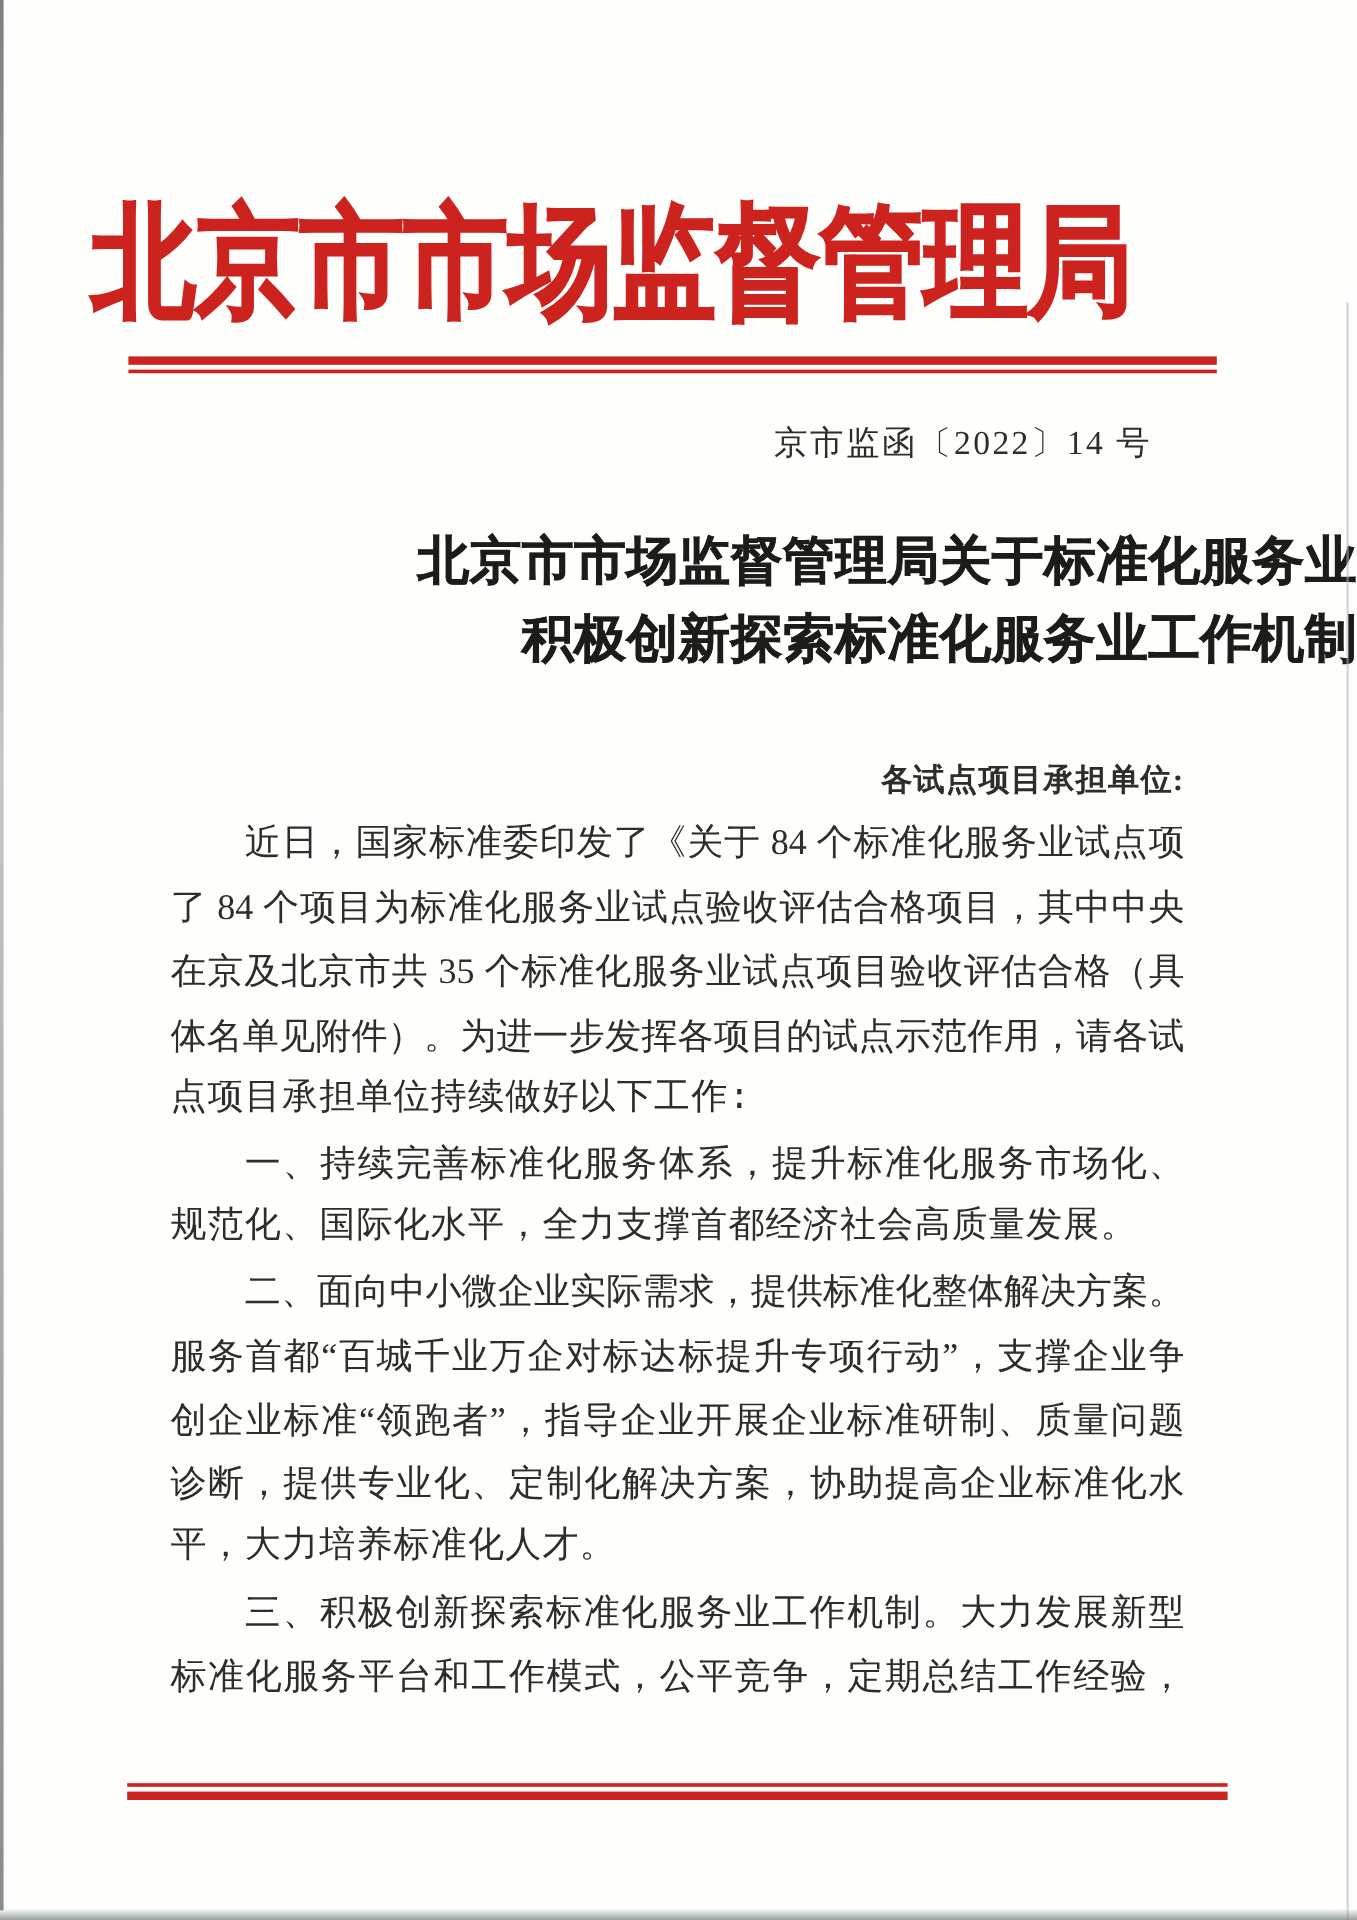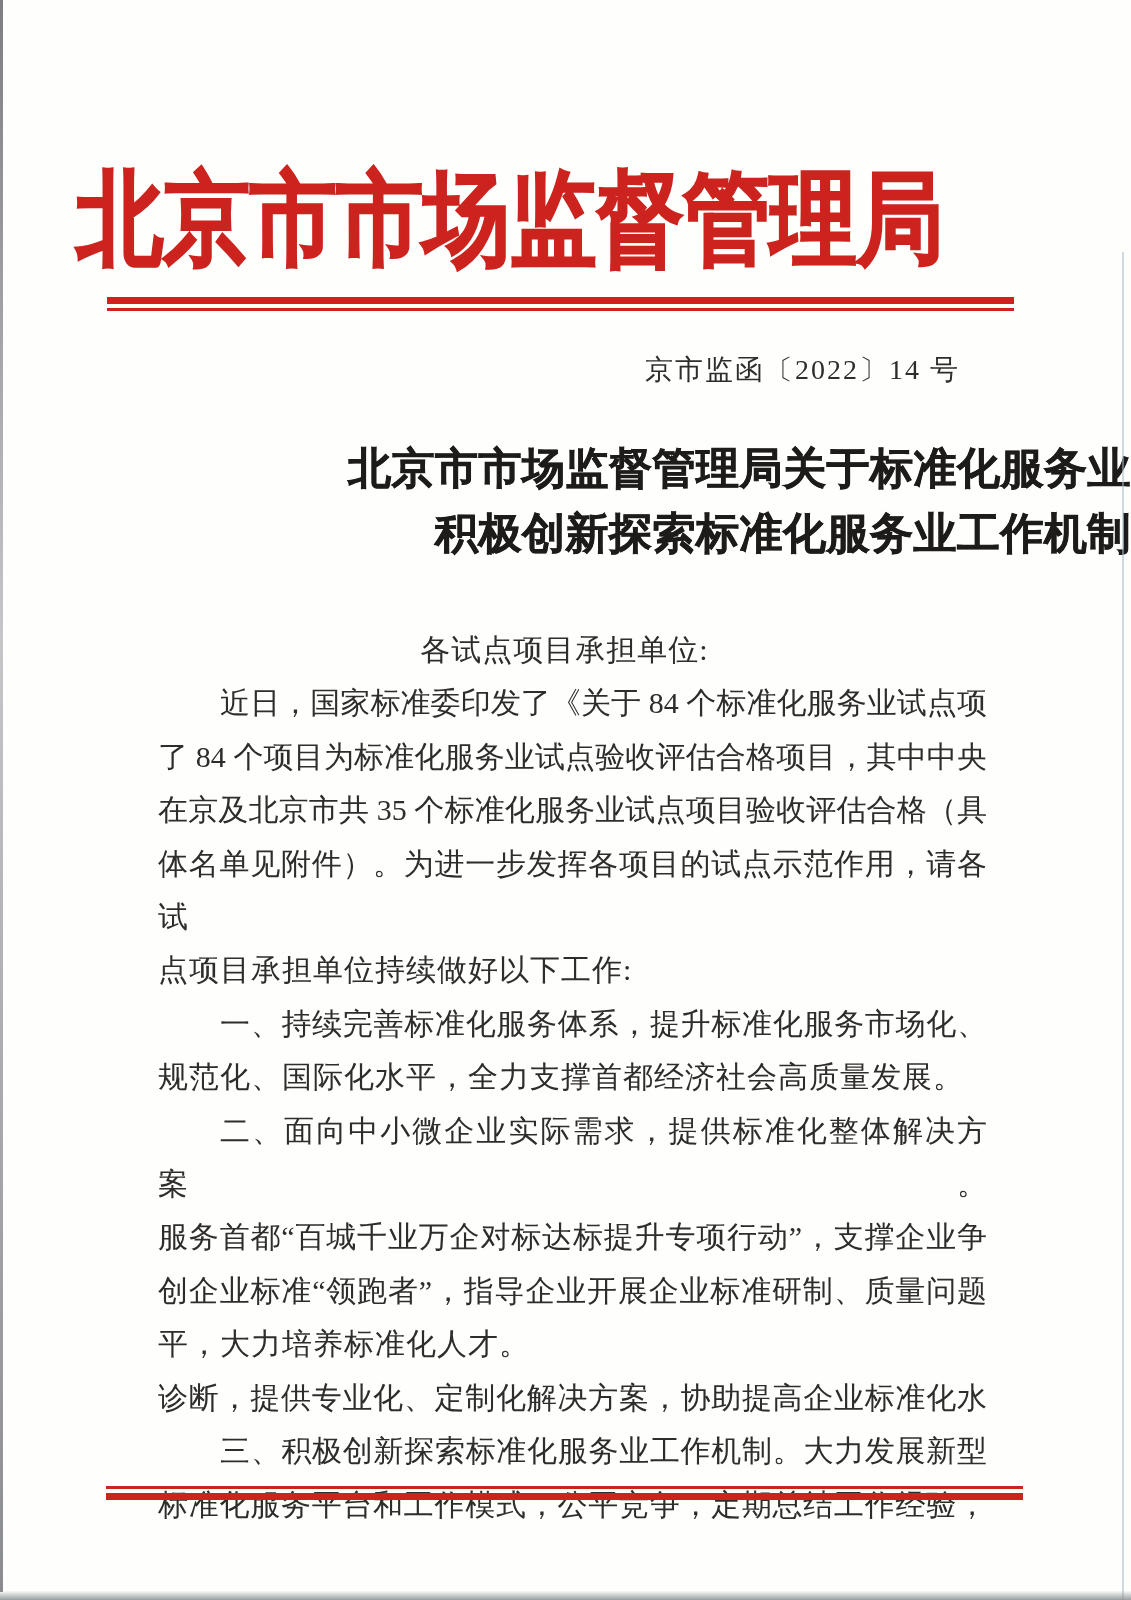--- a/index.html
+++ b/index.html
@@ -60,35 +60,36 @@
     letter-spacing: 0.5px;
   }
   
   .doc-body {
     position: absolute;
     top: 623px; left: 142px;
     width: 845px;
     color: var(--ink);
   }
   .salutation {
-    font-size: 30px;
+    font-size: 26px;
     line-height: 53.4px;
-    text-align: center;
+    text-align: right;
     letter-spacing: 1px;
+    font-weight: bold;
   }
   .bodyline {
     font-size: 30px;
     line-height: 53.4px;
     text-align: justify;
     text-align-last: justify;
     text-justify: inter-character;
     white-space: nowrap; 
   }
-  .bodyline { white-space: normal; margin-left: 16px; }
-  .bodyline.last { text-align-last: left; letter-spacing: 1px; }
+  .bodyline { white-space: normal; }
+  .bodyline.last { text-align-last: left; letter-spacing: 1px; font-family: Liberation Mono, monospace; }
   .bodyline.indent { text-indent: 62px; }
   
   .scan-edge-left {
     position: absolute; left: 0; top: 0;
     width: 3px; height: 1592px;
     background: linear-gradient(to bottom,
       rgba(55,58,60,0.65) 0%, rgba(90,95,98,0.35) 40%,
       rgba(60,64,66,0.6) 100%);
   }
   .scan-edge-bottom {
@@ -127,22 +128,22 @@
         <div class="bodyline indent">近日，国家标准委印发了《关于 84 个标准化服务业试点项</div>
         <div class="bodyline">了 84 个项目为标准化服务业试点验收评估合格项目，其中中央</div>
         <div class="bodyline">在京及北京市共 35 个标准化服务业试点项目验收评估合格（具</div>
         <div class="bodyline">体名单见附件）。为进一步发挥各项目的试点示范作用，请各试</div>
         <div class="bodyline last">点项目承担单位持续做好以下工作:</div>
         <div class="bodyline indent">一、持续完善标准化服务体系，提升标准化服务市场化、</div>
         <div class="bodyline last">规范化、国际化水平，全力支撑首都经济社会高质量发展。</div>
         <div class="bodyline indent">二、面向中小微企业实际需求，提供标准化整体解决方案。</div>
         <div class="bodyline">服务首都“百城千业万企对标达标提升专项行动”，支撑企业争</div>
         <div class="bodyline">创企业标准“领跑者”，指导企业开展企业标准研制、质量问题</div>
+        <div class="bodyline">诊断，提供专业化、定制化解决方案，协助提高企业标准化水</div>
         <div class="bodyline last">平，大力培养标准化人才。</div>
-        <div class="bodyline">诊断，提供专业化、定制化解决方案，协助提高企业标准化水</div>
         <div class="bodyline indent">三、积极创新探索标准化服务业工作机制。大力发展新型</div>
         <div class="bodyline">标准化服务平台和工作模式，公平竞争，定期总结工作经验，</div>
       </div>
   </div>
 
   <div class="rule rule-bot-thin"></div>
   <div class="rule rule-bot-thick"></div>
 
   <div class="scan-edge-left"></div>
   <div class="scan-edge-right"></div>

